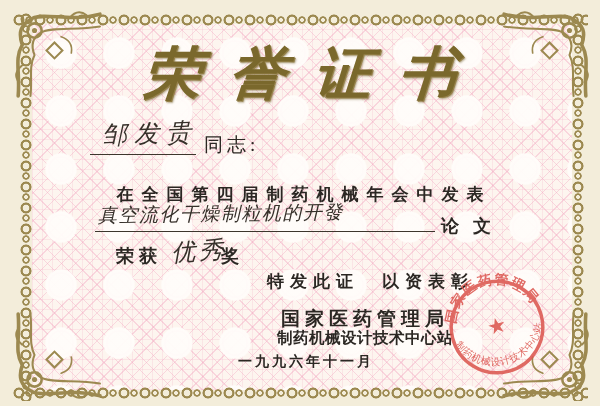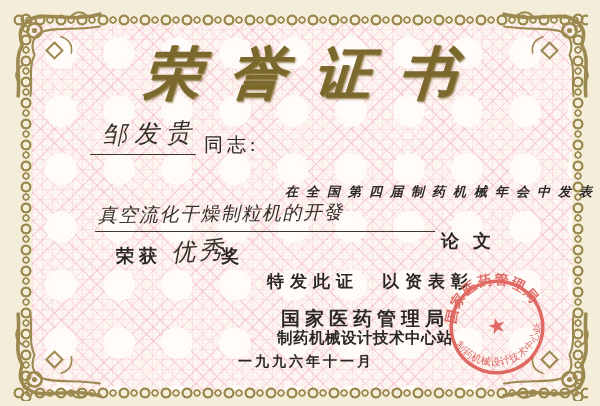--- a/index.html
+++ b/index.html
@@ -43,25 +43,25 @@
     font-size:57px;font-weight:bold;font-style:italic;letter-spacing:28px;
     color:var(--title-gold,#7a682c);
     text-shadow:1px 1px 0 #95814a, 2px 2px 2px rgba(110,92,40,.5);
     transform:skewX(-4deg);
   }
   .hand{font-style:italic;color:#36302a;}
   .name{left:102px;top:117px;font-size:25px;letter-spacing:7px;transform:rotate(-2deg);}
   .rule{position:absolute;z-index:4;height:1px;background:#3d362d;}
   .name-rule{left:90px;top:154px;width:106px;}
   .salutation{left:204px;top:132px;font-size:19px;font-weight:normal;letter-spacing:4px;}
-  .intro{left:0;width:100%;top:183px;text-align:right;box-sizing:border-box;padding-left:8px;
-    font-size:13px;font-weight:bold;letter-spacing:8px;font-style:italic;}
+  .intro{left:0;width:100%;top:183px;text-align:center;box-sizing:border-box;padding-left:8px;
+    font-size:17px;font-weight:bold;letter-spacing:8px;}
   .thesis{left:98px;top:201px;font-size:19px;letter-spacing:1.5px;transform:rotate(-0.8deg);}
   .thesis-rule{left:95px;top:231px;width:340px;}
-  .thesis-label{left:441px;top:229px;font-size:18px;font-weight:bold;letter-spacing:14px;}
+  .thesis-label{left:441px;top:214px;font-size:18px;font-weight:bold;letter-spacing:14px;}
   .award-prefix{left:116px;top:244px;font-size:18px;font-weight:bold;letter-spacing:5px;}
   .award-grade{left:171px;top:235px;font-size:24px;letter-spacing:4px;transform:rotate(-4deg);}
   .award-suffix{left:221px;top:244px;font-size:18px;font-weight:bold;}
   .issue{left:267px;top:270px;font-size:17px;font-weight:bold;letter-spacing:6px;}
   .issuer1{left:238px;width:254px;top:306px;text-align:center;font-size:19px;font-weight:bold;letter-spacing:5px;}
   .issuer2{left:238px;width:254px;top:328px;text-align:center;font-size:15.5px;font-weight:bold;letter-spacing:.5px;}
   .date{left:238px;width:254px;top:353px;text-align:left;font-size:14px;font-weight:600;letter-spacing:3px;}
   .seal{position:absolute;left:436px;top:266px;width:122px;height:122px;z-index:5;
     transform:rotate(-14deg);opacity:.88;}
 </style>

